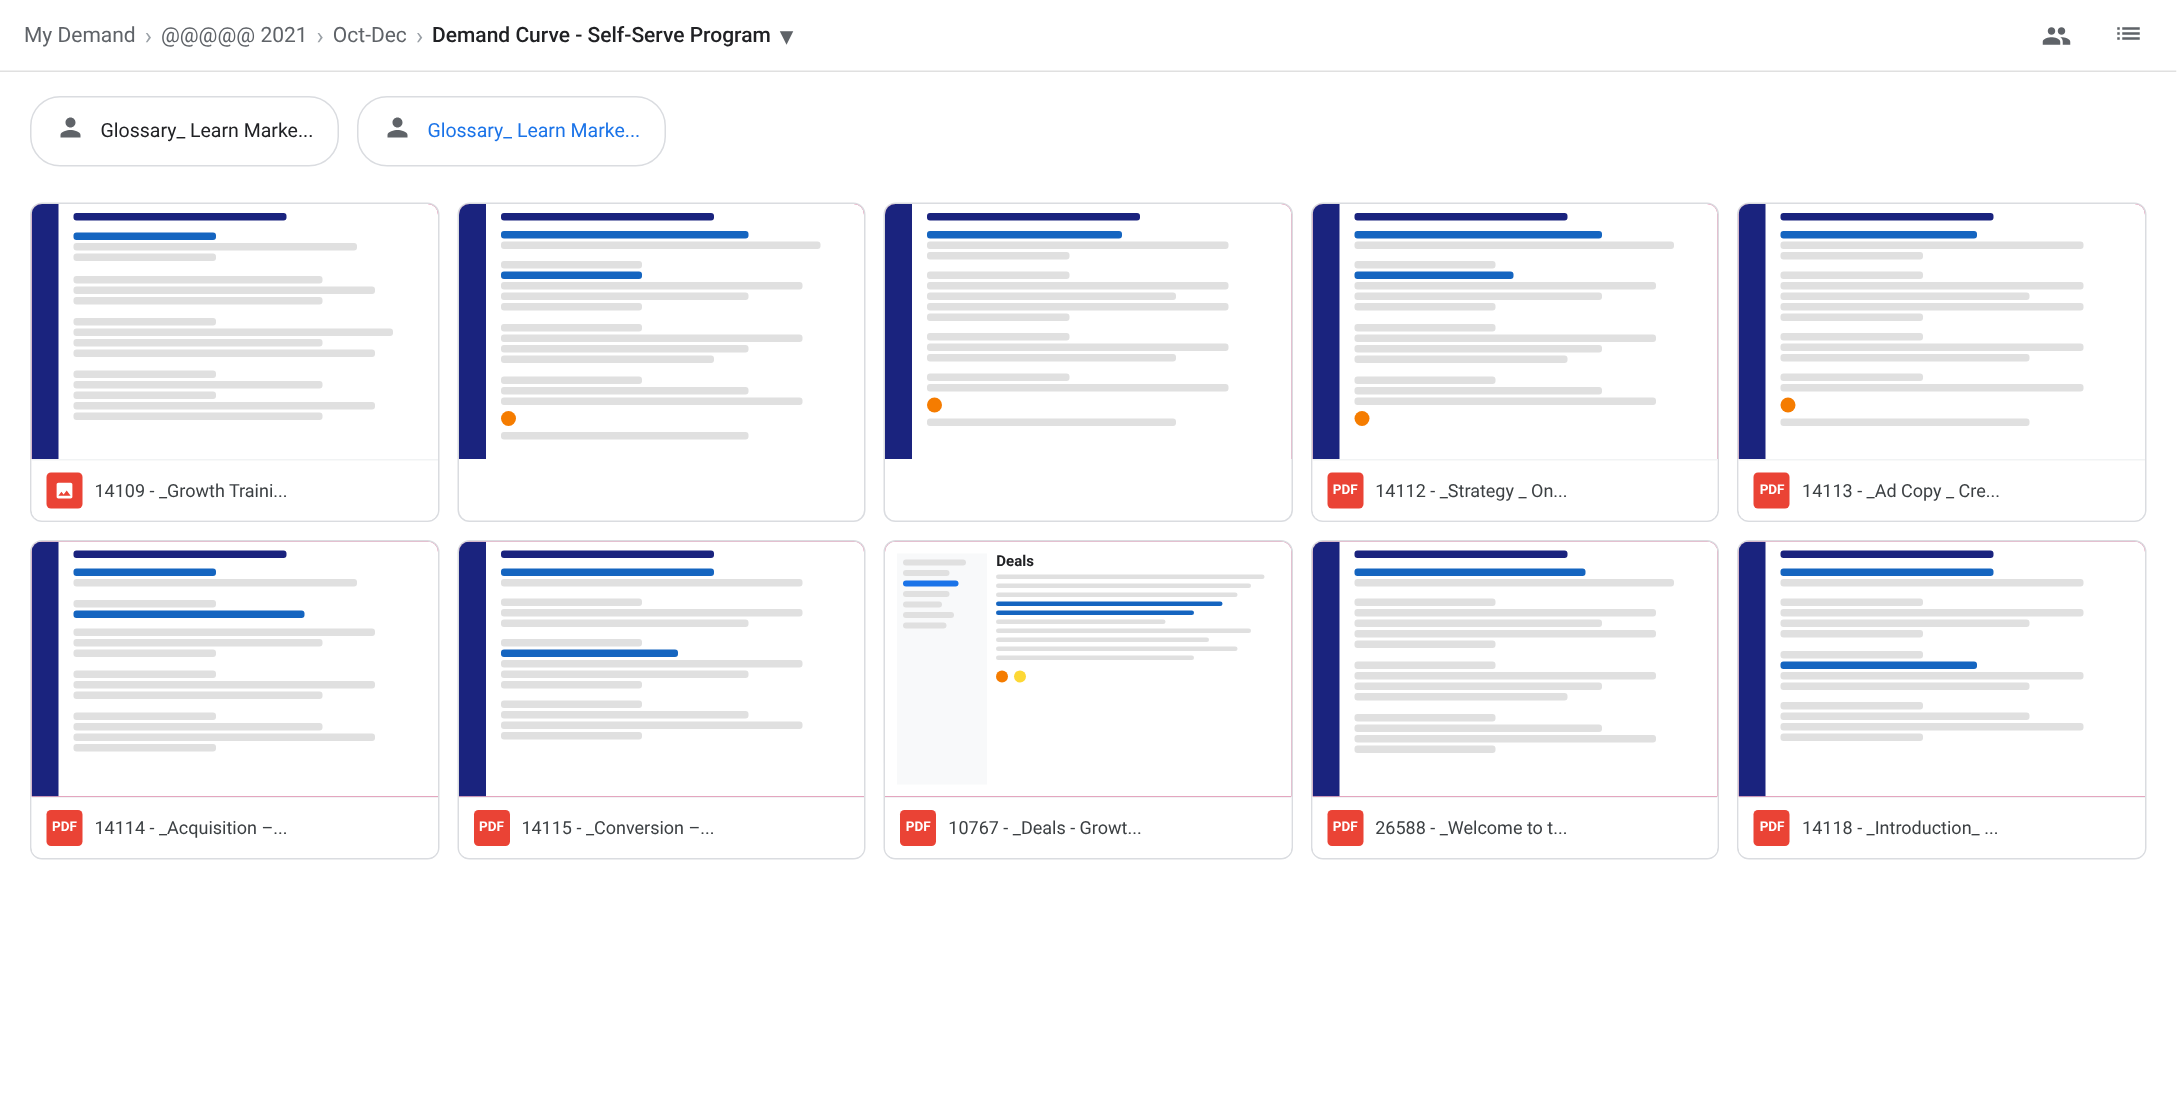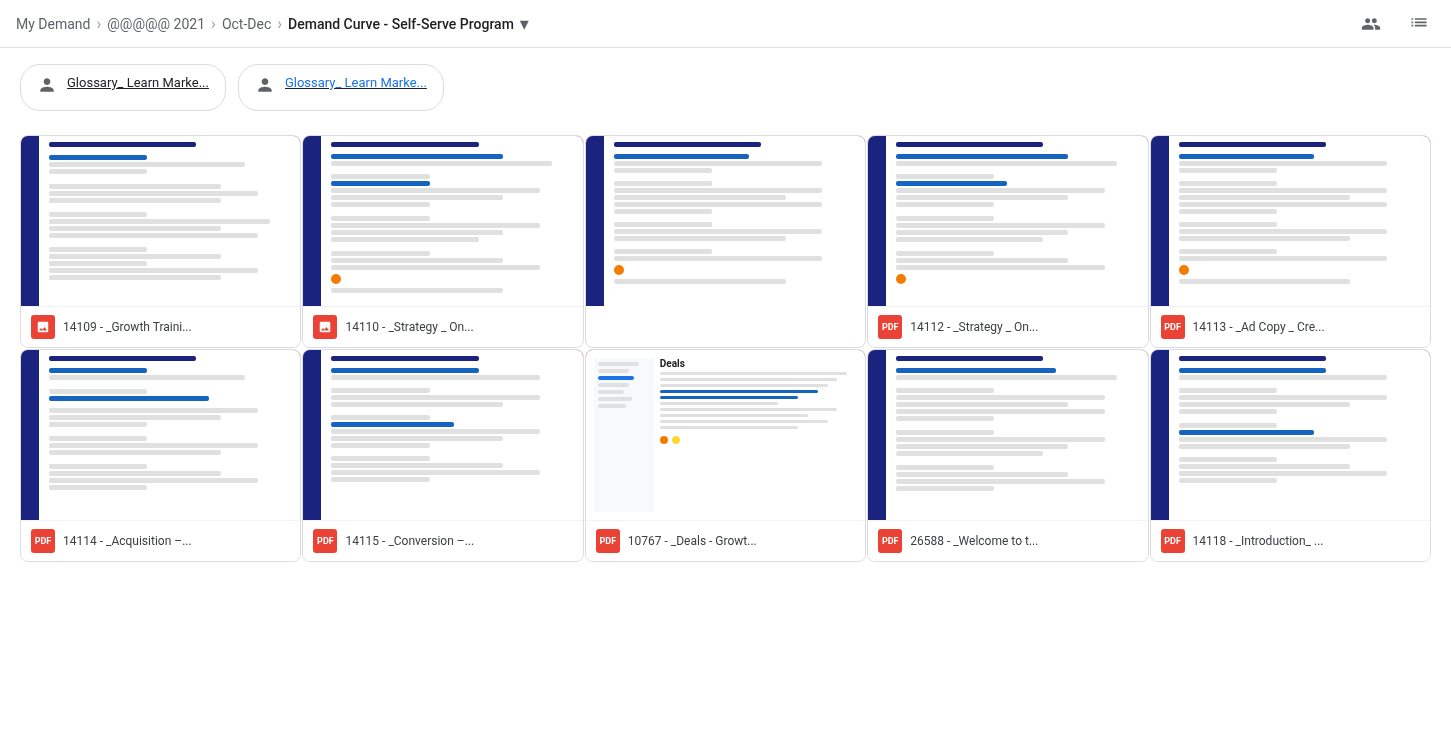--- a/index.html
+++ b/index.html
@@ -66,29 +66,29 @@
     }
 
     
     .shortcuts-row {
       display: flex;
       gap: 12px;
       margin-bottom: 24px;
     }
     .shortcut-card {
       display: flex;
+      align-items: center;
       gap: 10px;
       border: 1px solid #dadce0;
       border-radius: 20px;
       padding: 10px 16px;
       cursor: pointer;
       min-width: 200px;
       max-width: 260px;
       background: #fff;
-      text-decoration: underline;
     }
     .shortcut-icon {
       color: #5f6368;
       font-size: 20px;
     }
     .shortcut-label {
       font-size: 13px;
       color: #202124;
       white-space: nowrap;
       overflow: hidden;
@@ -103,21 +103,21 @@
       font-size: 14px;
       font-weight: 500;
       color: #202124;
       margin-bottom: 12px;
     }
 
     
     .files-grid {
       display: grid;
       grid-template-columns: repeat(5, 1fr);
-      gap: 1px;
+      gap: 12px;
     }
     .file-card {
       border: 1px solid #dadce0;
       border-radius: 8px;
       overflow: hidden;
       cursor: pointer;
       background: #fff;
     }
 
     .file-thumbnail {
@@ -331,28 +331,20 @@
             <div class="doc-line med"></div>
             <div class="doc-line" style="width:60%;"></div>
             <div style="height:5px;"></div>
             <div class="doc-line short"></div>
             <div class="doc-line med"></div>
             <div class="doc-line long"></div>
             <div class="doc-line orange-dot"></div>
             <div class="doc-line med"></div>
           </div>
         </div>
-      </div>
-      <div class="file-footer">
-        <div class="file-type-icon image">
-          <svg style="width:14px;height:14px;fill:#fff;" viewBox="0 0 24 24">
-              <path d="M21 19V5c0-1.1-.9-2-2-2H5c-1.1 0-2 .9-2 2v14c0 1.1.9 2 2 2h14c1.1 0 2-.9 2-2zM8.5 13.5l2.5 3.01L14.5 12l4.5 6H5l3.5-4.5z"></path>
-            </svg>
-        </div>
-        <span class="file-name">14110 - _Strategy _ On...</span>
       </div>
     </div>
 
     <div class="file-card">
       <div class="file-thumbnail">
         <div class="doc-preview" style="position:relative;">
           <div class="sidebar-strip"></div>
           <div class="doc-preview-inner">
             <div class="doc-line dark"></div>
             <div style="height:3px;"></div>

